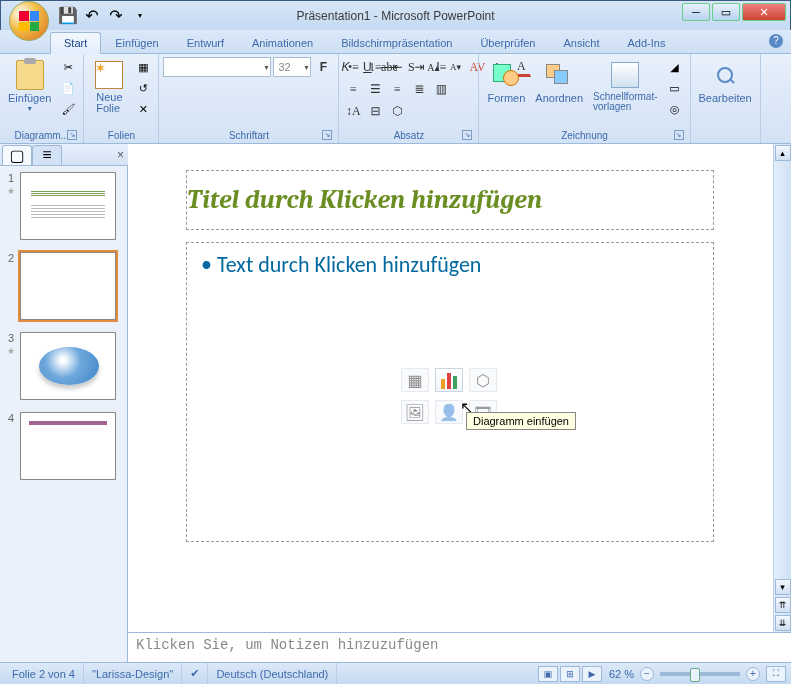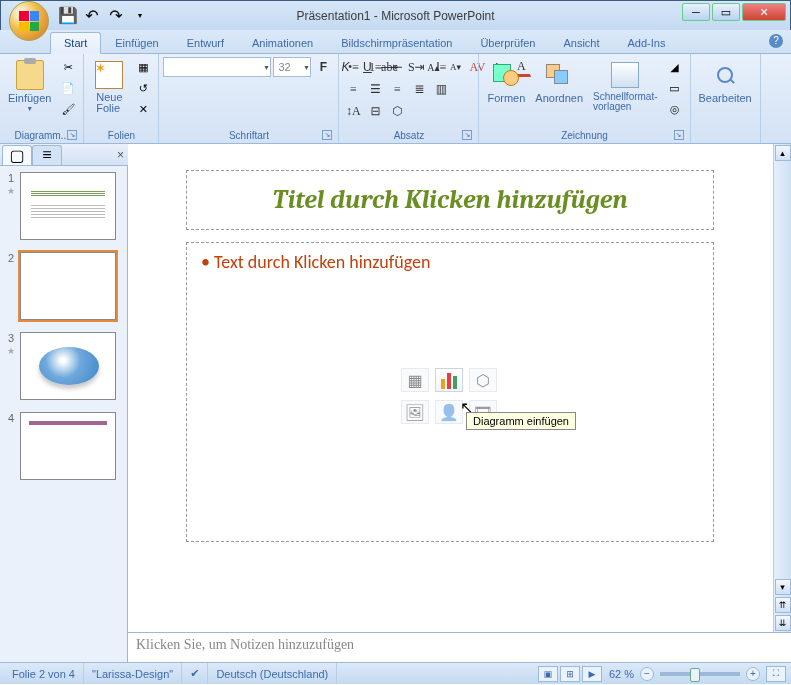--- a/index.html
+++ b/index.html
@@ -58,40 +58,40 @@
 .thumb-slide.t4::before { content:""; position:absolute; top:8px; left:8px; right:8px; height:4px; background:#a0668f; }
 
 .editor { flex: 1; background: #fff; display: flex; flex-direction: column; position: relative; }
 .canvas-area { flex: 1; background: #fff; position: relative; overflow: hidden; }
 .vscroll { width: 18px; background: linear-gradient(90deg,#e4eefc,#cfe0f4); border-left: 1px solid #b8cde6; position: absolute; right: 0; top: 0; bottom: 0; display:flex; flex-direction:column; align-items:center; }
 .sbtn { width: 16px; height: 16px; background: linear-gradient(#f2f7fd,#cfe0f4); border: 1px solid #9db9d8; font-size: 9px; display:flex; align-items:center; justify-content:center; margin: 1px; }
 .vscroll .thumb-bar { flex:1; }
 
 .slide-canvas { position: absolute; left: 42px; top: 12px; width: 560px; height: 400px; background: #fff; }
 .placeholder { position: absolute; border: 1px dashed #999; }
-.ph-title { left: 16px; top: 14px; right: 16px; height: 60px; display:flex; align-items:center; justify-content:center; }
+.ph-title { left: 16px; top: 14px; right: 16px; height: 60px; display:flex; align-items:center; }
 .ph-title-text { font-size: 26px; font-style: italic; font-weight: bold; color: #6b8e23; font-family: Cambria, Georgia, serif; }
 .ph-content { left: 16px; top: 86px; right: 16px; bottom: 14px; padding: 8px 14px; }
-.ph-content-text { font-size: 18px; color: #c2410c; font-family: Calibri, sans-serif; }
+.ph-content-text { font-size: 22px; color: #0369a1; font-family: Calibri, sans-serif; }
 .ph-content-text::before { content: "• "; }
 
 .content-icons { position: absolute; left: 50%; top: 50%; transform: translate(-50%,-40%); display: grid; grid-template: 28px 28px / 30px 30px 30px; gap: 4px; }
 .cicon { width: 28px; height: 24px; border: 1px solid #cbd5e1; background: #f0f4fa; display:flex; align-items:center; justify-content:center; font-size:16px; }
 .cicon.faded { opacity: 0.45; }
 .cicon.chart { background: linear-gradient(#fff,#f0f4fa); }
 .chart-bars { display:flex; align-items:flex-end; gap:2px; height:18px; }
 .chart-bars span { width:4px; }
 .chart-bars span:nth-child(1){height:10px;background:#f0a020;}
 .chart-bars span:nth-child(2){height:16px;background:#e04040;}
 .chart-bars span:nth-child(3){height:13px;background:#40a060;}
 
 .cursor { position: absolute; left: 50%; top: 50%; transform: translate(10px, 6px); font-size: 16px; color:#000; pointer-events:none; z-index:5; }
 .tooltip { position: absolute; left: 50%; top: 50%; transform: translate(16px, 20px); background: #ffffe1; border: 1px solid #888; padding: 2px 6px; font-size: 11px; white-space: nowrap; z-index:5; }
 
-.notes { height: 30px; border-top: 1px solid #9db9d8; padding: 4px 8px; font-size: 14px; color: #888; font-family: Liberation Serif, serif; }
+.notes { height: 30px; border-top: 1px solid #9db9d8; padding: 4px 8px; font-size: 14px; color: #888; font-family: Liberation Mono, monospace; }
 
 
 .statusbar { height: 22px; background: linear-gradient(#dce9f9,#c4daf1); border-top: 1px solid #9db9d8; display: flex; align-items: center; font-size: 11px; color: #3e6aab; padding: 0 4px; }
 .status-seg { padding: 0 8px; border-right: 1px solid #b8cde6; height: 100%; display:flex; align-items:center; }
 .status-right { margin-left: auto; display: flex; align-items: center; gap: 0; }
 .viewbtn { width: 20px; height: 16px; border: 1px solid #9db9d8; background: #eaf2fc; margin: 0 1px; display:flex; align-items:center; justify-content:center; font-size:9px; }
 .zoom-slider { width: 80px; height: 4px; background: #9db9d8; margin: 0 6px; position: relative; }
 .zoom-slider::after { content:""; position:absolute; left:38%; top:-4px; width:8px; height:12px; background:#eaf2fc; border:1px solid #6a8; border-radius:2px; }
 .zoombtn { width: 14px; height: 14px; border: 1px solid #9db9d8; border-radius: 50%; background:#eaf2fc; display:flex; align-items:center; justify-content:center; font-size:10px; }
 

